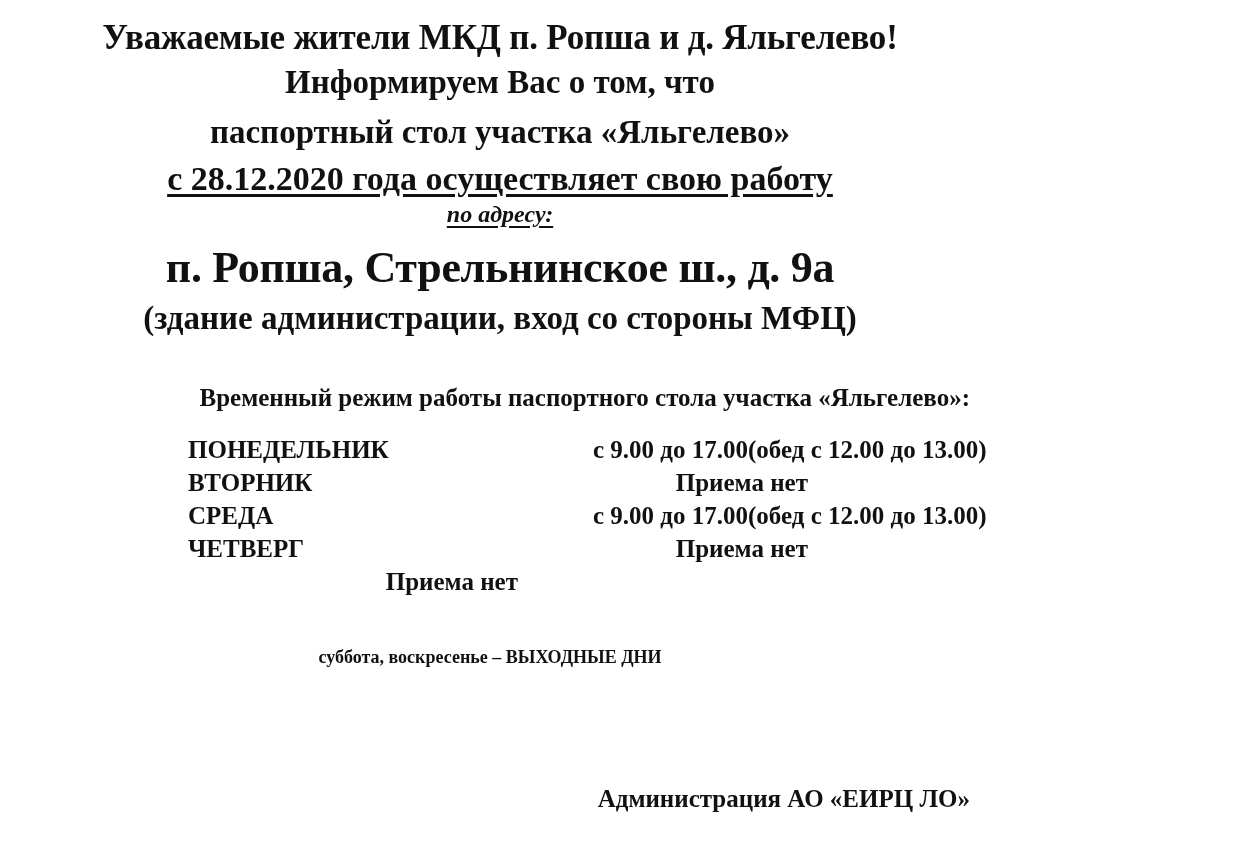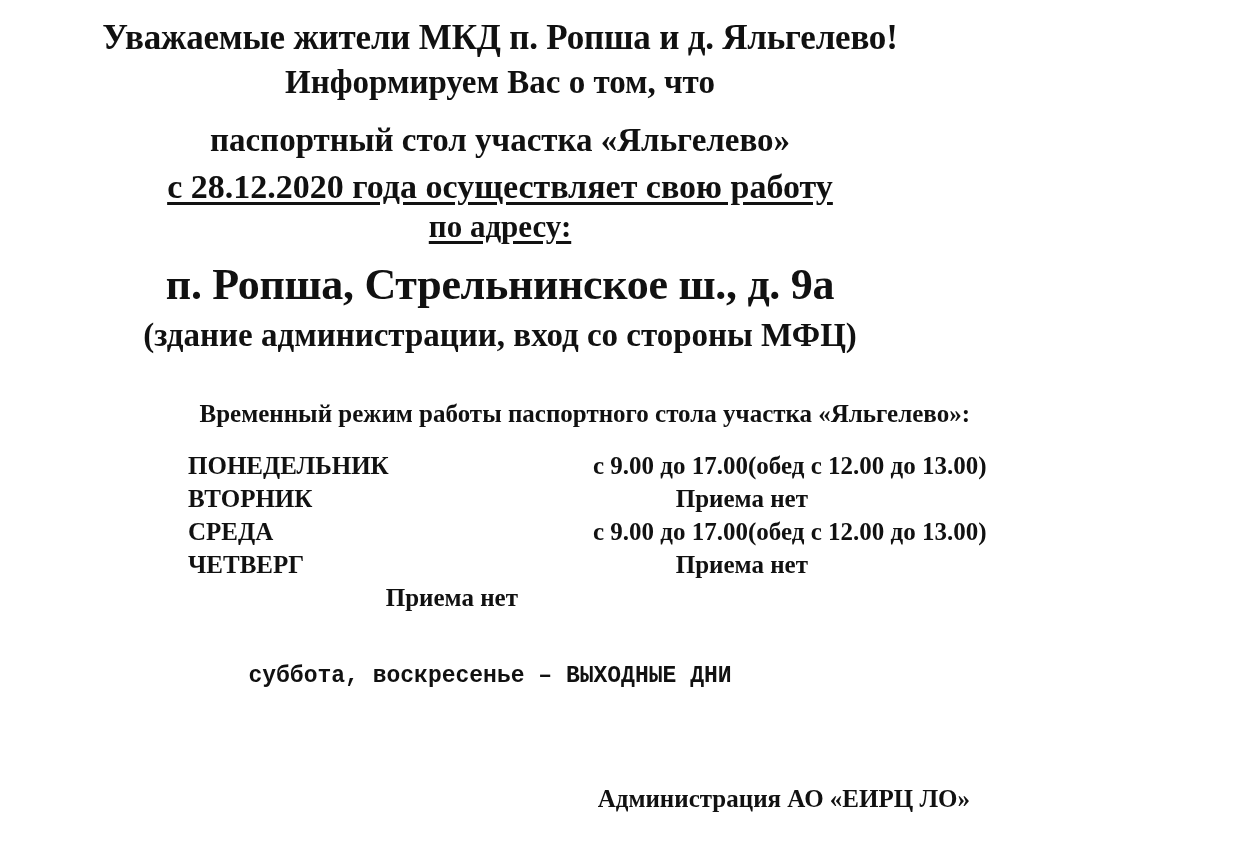--- a/index.html
+++ b/index.html
@@ -32,33 +32,34 @@
   .h-line-1 {
     font-size: 35px;
     letter-spacing: -0.2px;
   }
   .h-line-2 {
     font-size: 33px;
     margin-top: 4px;
   }
   .h-line-3 {
     font-size: 33px;
-    margin-top: 20px;
+    margin-top: 12px;
   }
   .h-line-4 {
     font-size: 34px;
     margin-top: 8px;
   }
   .h-line-4 .u {
     text-decoration: underline;
     text-underline-offset: 4px;
   }
   .h-line-5 {
-    font-size: 31px;
+    font-size: 24px;
     margin-top: 2px;
+    font-style: italic;
   }
   .h-line-5 .u {
     text-decoration: underline;
     text-underline-offset: 4px;
   }
   .h-address {
     font-size: 44px;
     margin-top: 14px;
     letter-spacing: -0.3px;
   }
@@ -102,24 +103,23 @@
     padding-left: 60px;
   }
   .c-lunch {
     flex: 1 1 auto;
     white-space: nowrap;
   }
 
   .weekend {
     margin-top: 46px;
     text-align: center;
-    font-size: 23px;
+    font-size: 18px;
     font-weight: bold;
     padding-right: 20px;
-    font-family: Liberation Mono, monospace;
   }
 
   .footer {
     position: absolute;
     right: 30px;
     bottom: 34px;
     font-size: 25px;
     font-weight: bold;
     margin-left: 40px;
   }

